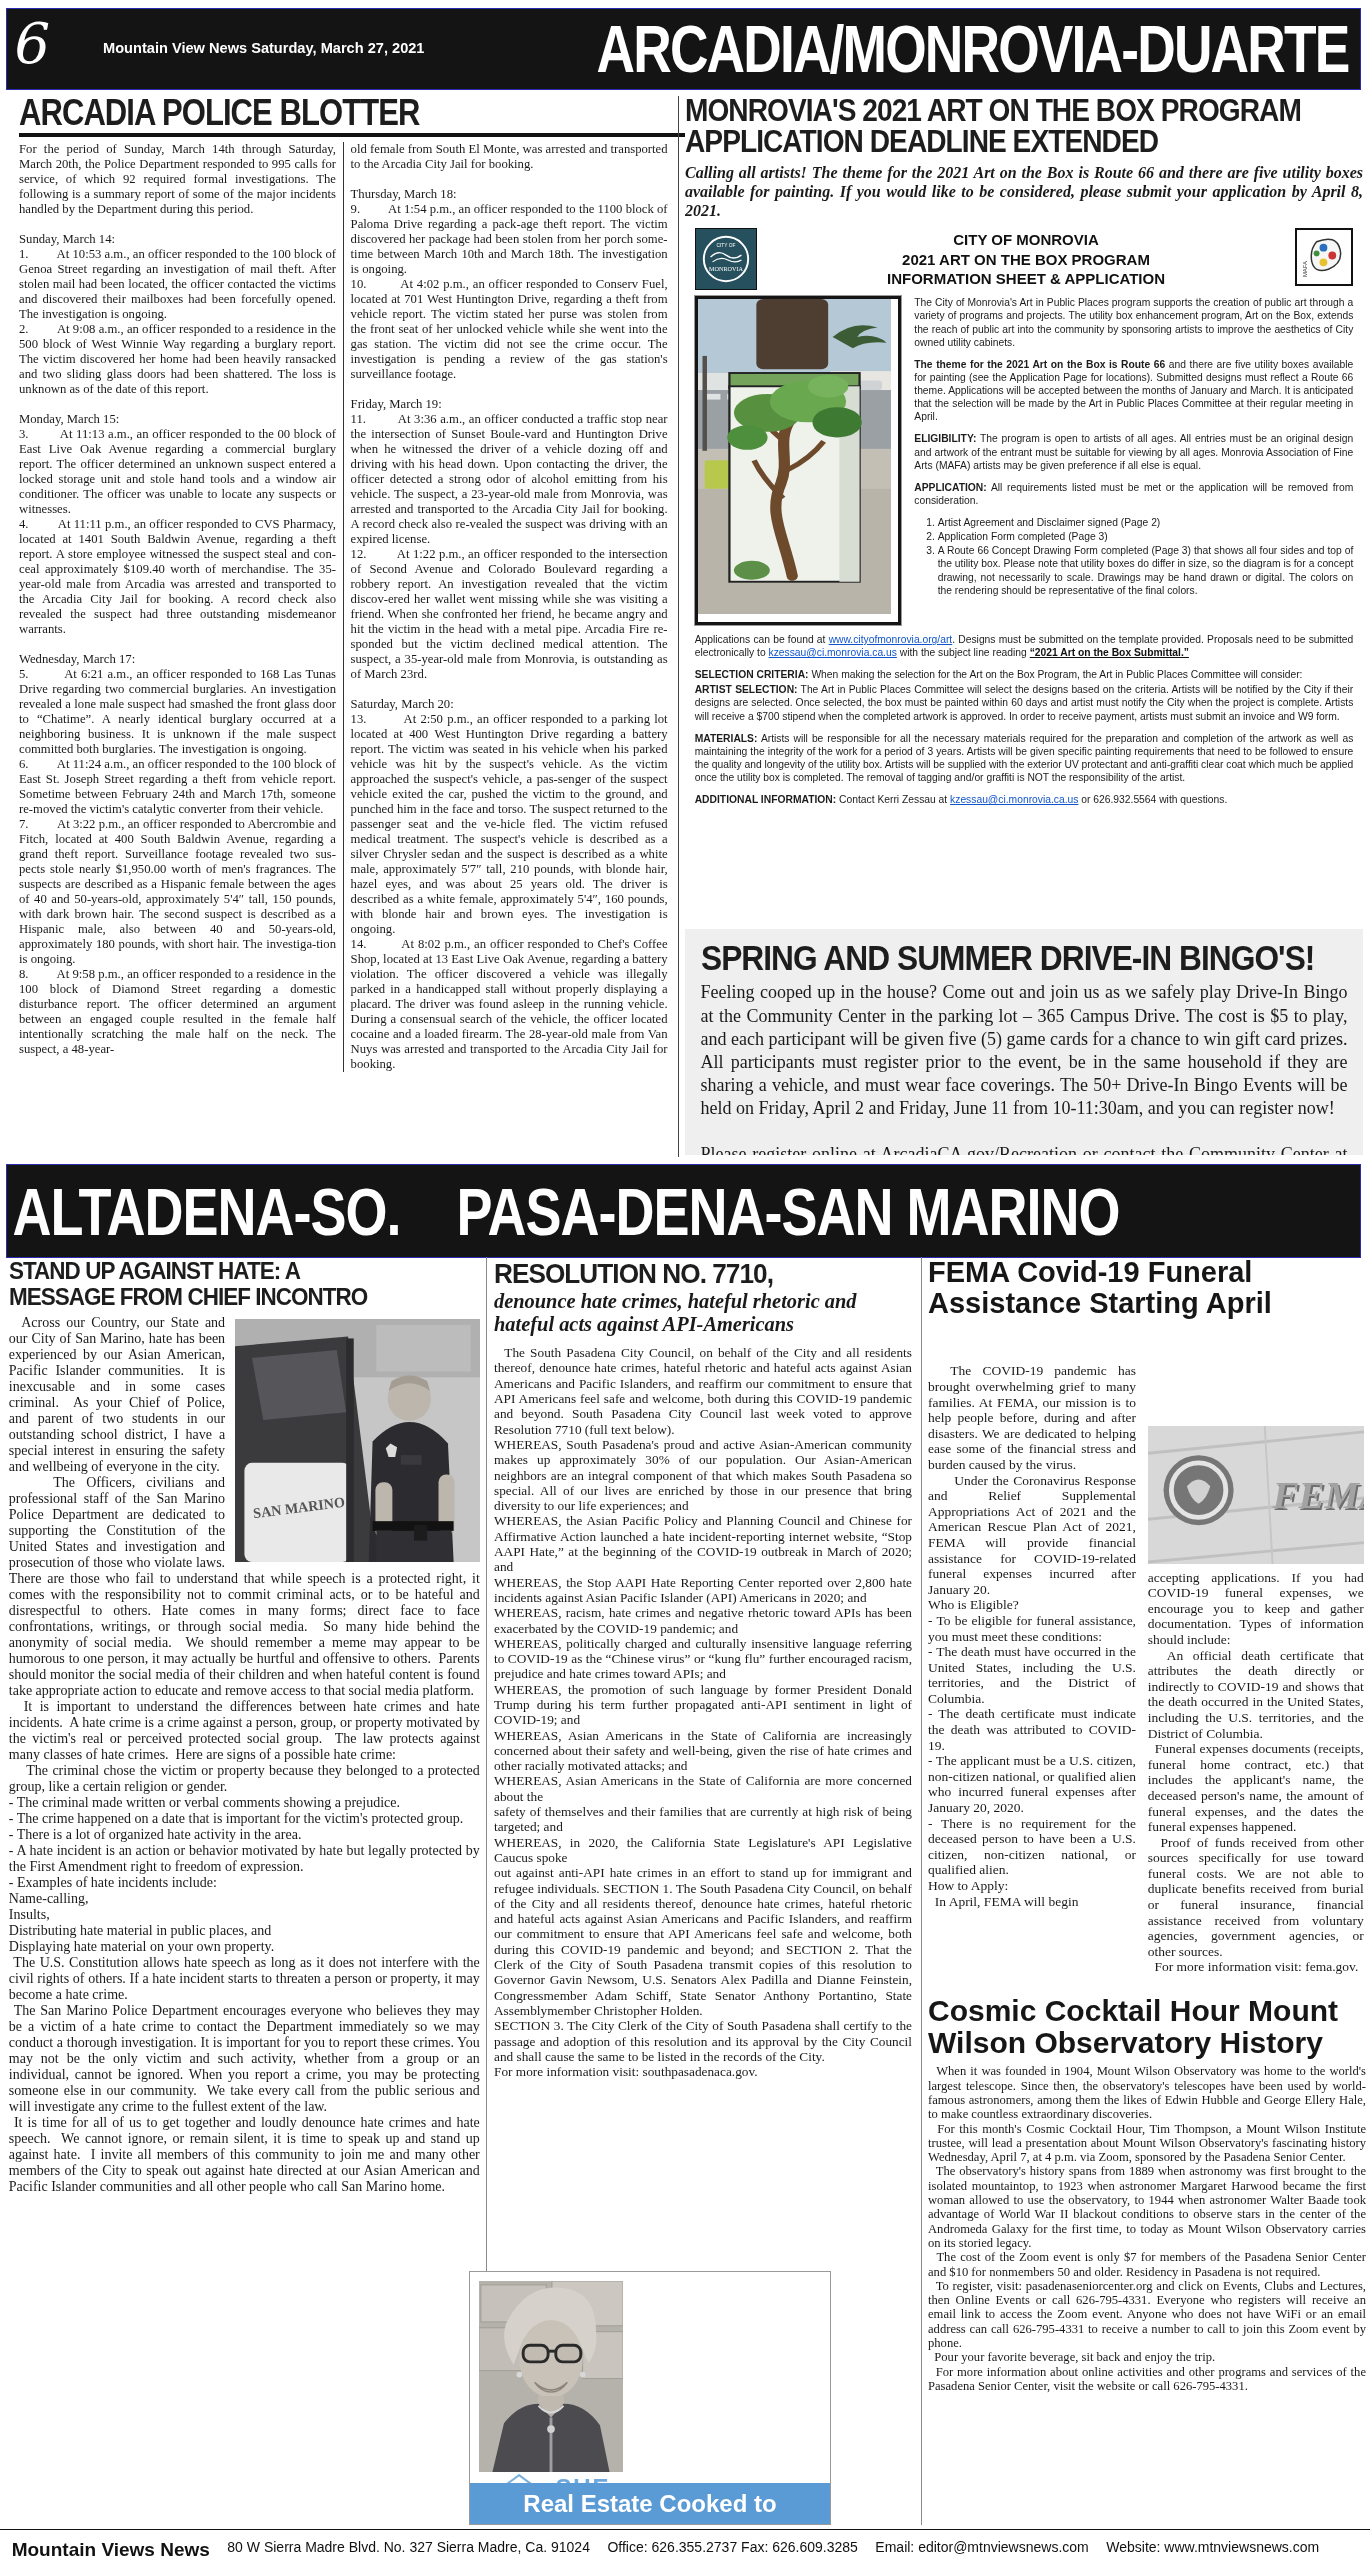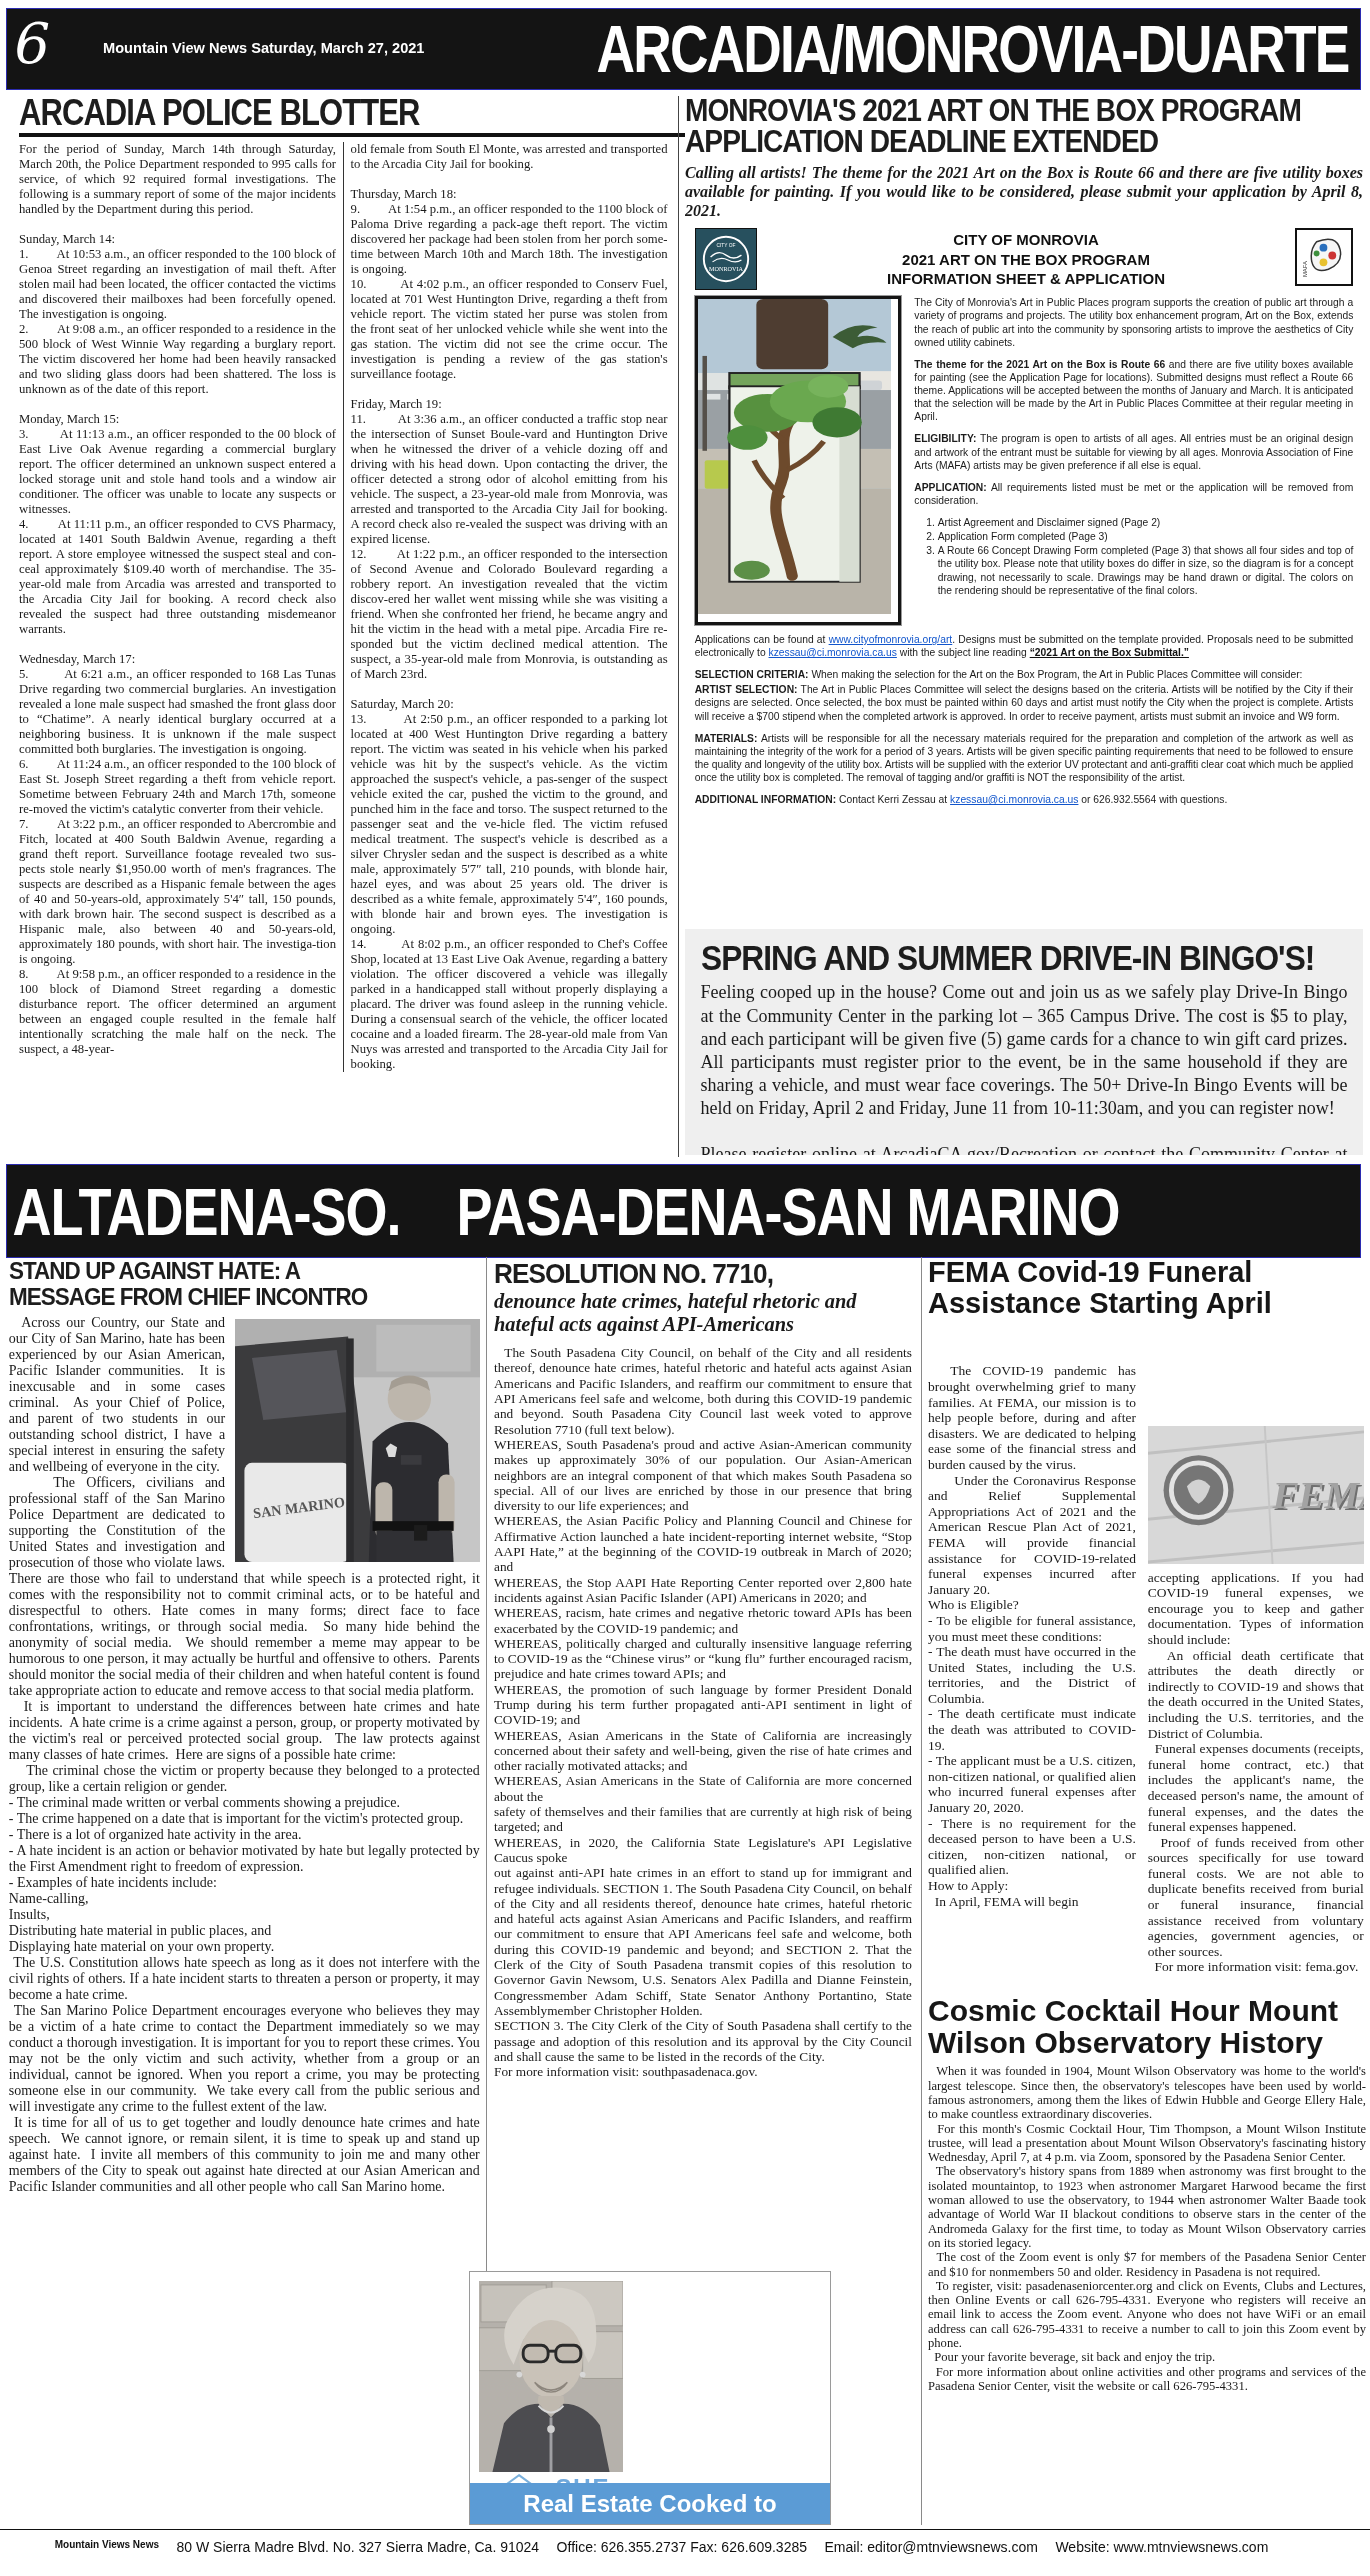--- a/index.html
+++ b/index.html
@@ -93,21 +93,21 @@
   .cb-row{display:flex;align-items:center;margin-top:5.8px;}
   .cb-mark{width:28px;height:23.4px;background:#1d3e6e;color:#fff;font-weight:bold;font-size:11.7px;
            display:flex;align-items:center;justify-content:center;flex:none;}
   .cb-text{margin-left:4.9px;color:#1d3e6e;font-size:7.3px;font-weight:bold;line-height:1.2;}
   .ad-banner{position:absolute;left:0;right:0;bottom:0;height:41px;background:#5b9bd5;color:#fff;
              font-weight:bold;font-size:24px;text-align:center;line-height:41px;}
   
   #footer{position:absolute;left:0;right:0;top:2529px;border-top:1.9px solid #111;
           font-family:"Liberation Sans",sans-serif;font-size:14px;color:#111;
           padding:8.8px 9.7px 0 11.7px;display:flex;gap:17.5px;white-space:nowrap;}
-  #footer b{font-size:10px;margin-left:43px;}
+  #footer b{font-size:19px;}
   svg text{user-select:none;}
 </style>
 </head>
 <body>
 
 <div class="page">
 
   <div class="bar" id="topbar">
     <div class="pagenum">6</div>
     <div class="masthead">Mountain View News   Saturday, March 27, 2021</div>

